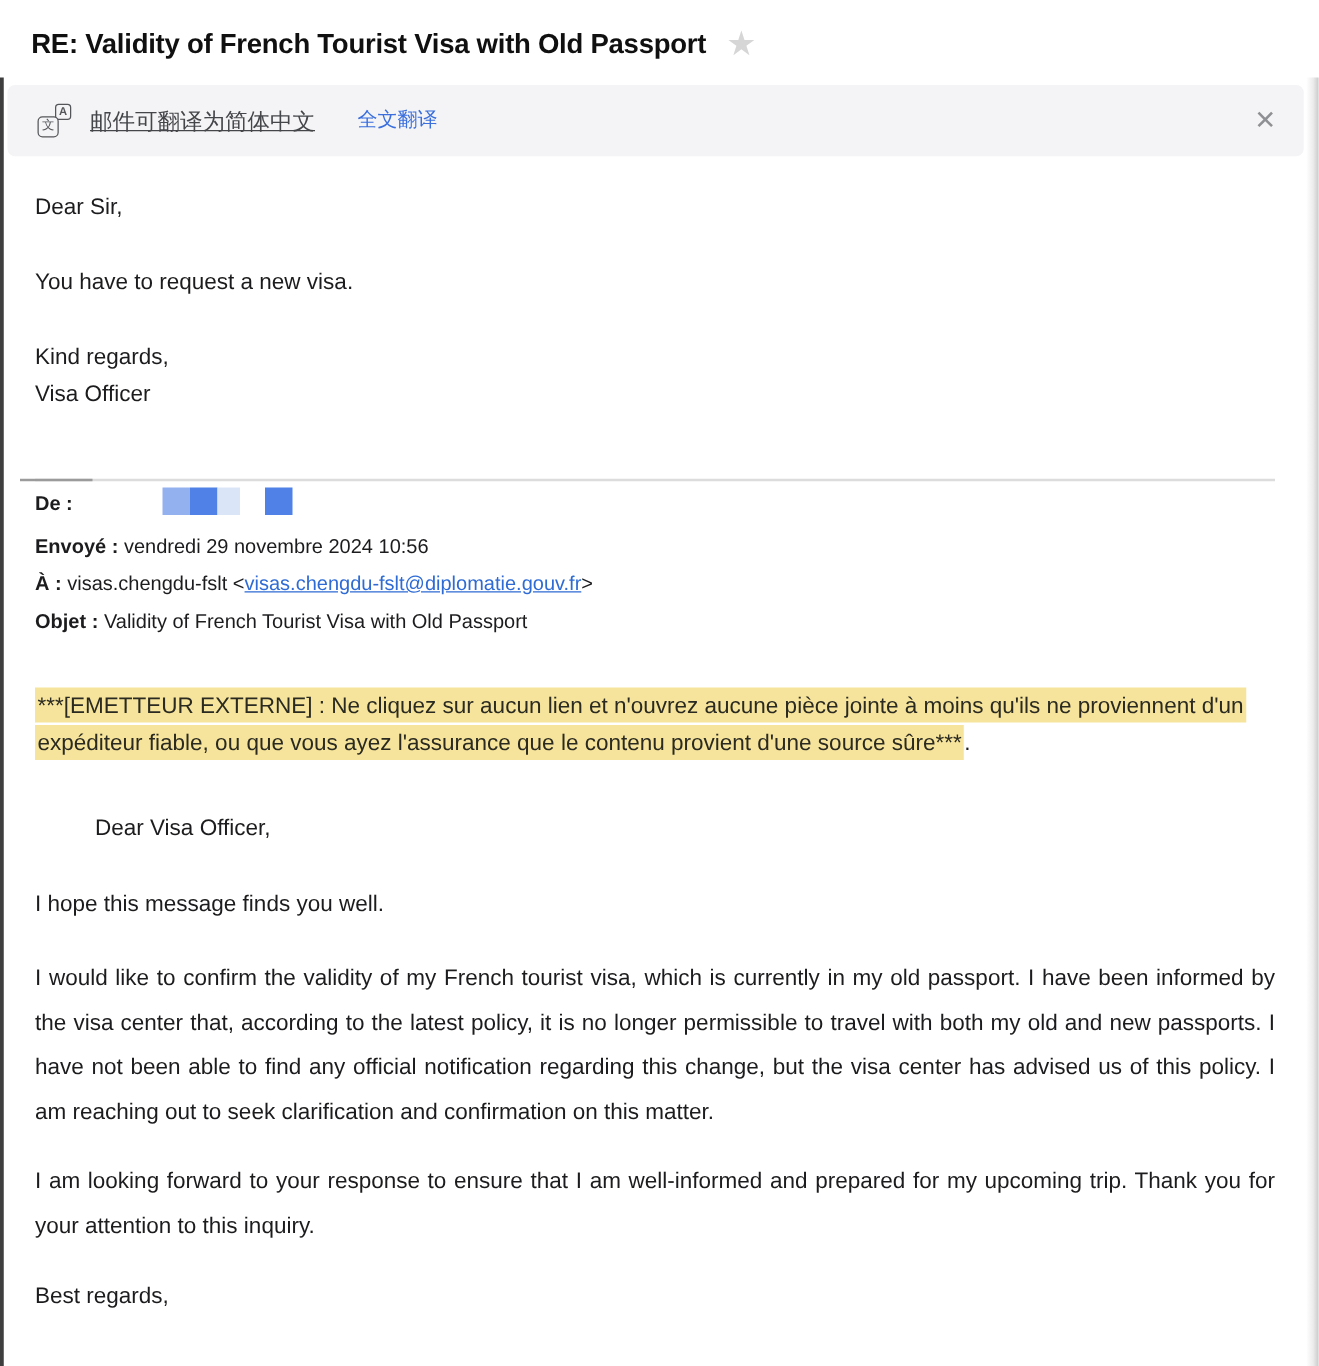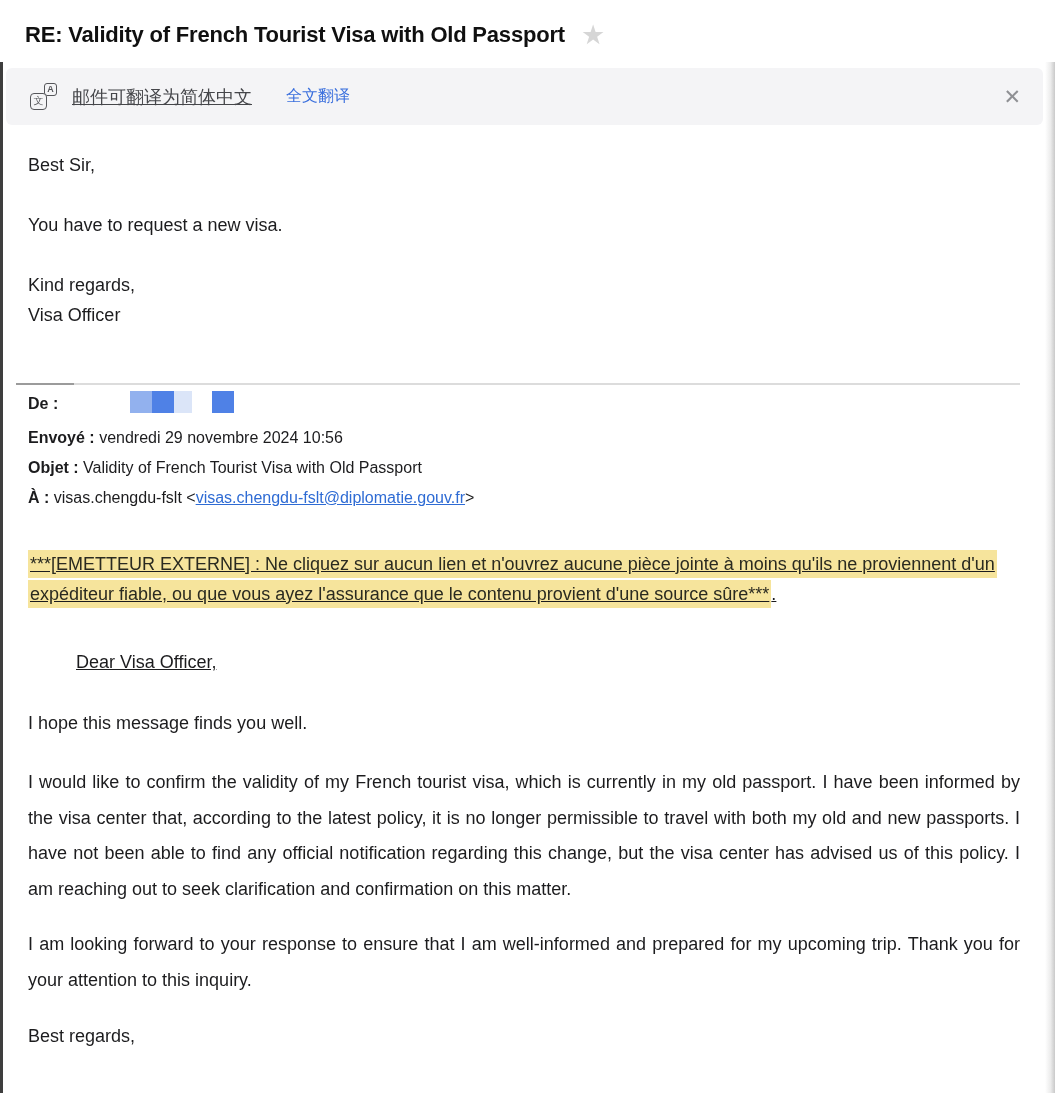--- a/index.html
+++ b/index.html
@@ -143,21 +143,20 @@
   .redact { display: inline-block; height: 22px; }
   .redact:nth-child(1) { width: 22px; background: #92b1ee; }
   .redact:nth-child(2) { width: 22px; background: #4f81e6; }
   .redact:nth-child(3) { width: 18px; background: #dbe5f8; }
   .redact:nth-child(4) { width: 22px; background: #4f81e6; margin-left: 20px; }
 
   .warning {
     margin-top: 36px !important;
     line-height: 30px !important;
     max-width: 1000px;
-    text-decoration: underline;
   }
   .warning mark {
     background: #f6e49c;
     color: #2a2a20;
     padding: 4px 2px;
     -webkit-box-decoration-break: clone;
     box-decoration-break: clone;
   }
 
   .para {
@@ -187,39 +186,39 @@
         <span class="ti-main">文</span>
         <span class="ti-sub">A</span>
       </span>
       <span class="t-msg">邮件可翻译为简体中文</span>
       <a class="t-action">全文翻译</a>
       <span class="t-close">✕</span>
     </div>
 
     <div class="mail-body">
 
-      <p>Best Sir,</p>
+      <p>Dear Sir,</p>
       <p class="p-gap">You have to request a new visa.</p>
       <p class="p-gap">Kind regards,</p>
       <p class="sig2">Visa Officer</p>
 
       <div class="sep"></div>
 
       <div class="hdr-block">
         <div class="hline">
           <b>De :</b><span class="blocks"><span class="redact" style="background: rgb(146, 177, 238);"></span><span class="redact" style="background: rgb(79, 129, 230);"></span><span class="redact" style="background: rgb(219, 229, 248);"></span><span class="redact" style="background: rgb(79, 129, 230);"></span></span>
         </div>
         <div class="hline">
           <b>Envoyé :</b><span> vendredi 29 novembre 2024 10:56</span>
         </div>
         <div class="hline">
+          <b>À :</b><span> visas.chengdu-fslt &lt;</span><a class="mail-link">visas.chengdu-fslt@diplomatie.gouv.fr</a><span>&gt;</span>
+        </div>
+        <div class="hline">
           <b>Objet :</b><span> Validity of French Tourist Visa with Old Passport</span>
-        </div>
-        <div class="hline">
-          <b>À :</b><span> visas.chengdu-fslt &lt;</span><a class="mail-link">visas.chengdu-fslt@diplomatie.gouv.fr</a><span>&gt;</span>
         </div>
       </div>
 
       <p class="warning"><mark>***[EMETTEUR EXTERNE] : Ne cliquez sur aucun lien et n'ouvrez aucune pièce jointe à moins qu'ils ne proviennent d'un expéditeur fiable, ou que vous ayez l'assurance que le contenu provient d'une source sûre***</mark><span>.</span></p>
 
       <p class="warning" style="margin-top:38px !important;margin-left:48px;">Dear Visa Officer,</p>
       <p class="p-gap">I hope this message finds you well.</p>
       <p class="para">I would like to confirm the validity of my French tourist visa, which is currently in my old passport. I have been informed by the visa center that, according to the latest policy, it is no longer permissible to travel with both my old and new passports. I have not been able to find any official notification regarding this change, but the visa center has advised us of this policy. I am reaching out to seek clarification and confirmation on this matter.</p>
       <p class="para para-short">I am looking forward to your response to ensure that I am well-informed and prepared for my upcoming trip. Thank you for your attention to this inquiry.</p>
       <p class="closing">Best regards,</p>

